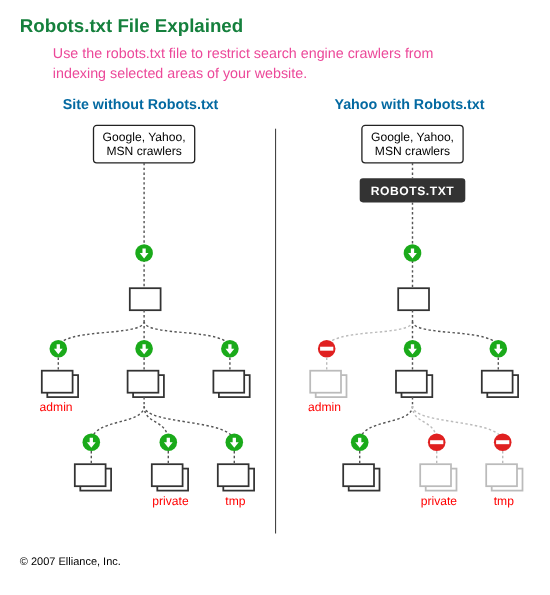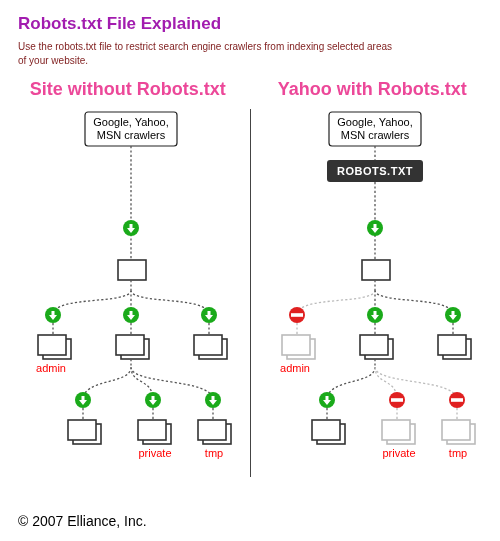--- a/index.html
+++ b/index.html
@@ -11,49 +11,50 @@
     background: #fff;
     overflow: hidden;
     position: relative;
   }
   .header {
     padding: 14px 16px 2px 18px;
   }
   .title {
     font-size: 17px;
     font-weight: bold;
-    color: #a21caf;
+    color: #15803d;
     margin: 0 0 6px 0;
   }
   .subtitle {
-    font-size: 10px;
-    color: #7f1d1d;
+    font-size: 13px;
+    color: #ec4899;
     line-height: 1.35;
     max-width: 380px;
+    margin-left: 30px;
   }
   .columns {
     display: flex;
     padding: 8px 10px 0 10px;
     height: 410px;
   }
   .col {
     flex: 1;
     position: relative;
   }
   .divider {
     width: 1px;
     background: #444;
     margin: 32px 4px 10px 4px;
   }
   .col-title {
     text-align: center;
-    font-size: 18px;
+    font-size: 13px;
     font-weight: bold;
     margin: 2px 0 10px 0;
-    color: #ec4899;
+    color: #0369a1;
   }
   .svgwrap {
     display:block;
     margin: 0 auto;
   }
   .crawler-box {
     fill: #fff;
     stroke: #222;
     stroke-width: 1.2;
     rx: 3; ry: 3;
@@ -101,22 +102,22 @@
     stroke-dasharray: 2.2 2.2;
     fill: none;
   }
   .go-circ { fill: #1aaa1a; }
   .stop-circ { fill: #e02020; }
   .arrow-white { fill: #fff; }
   .stop-bar { fill: #fff; }
   .footer {
     position: absolute;
     left: 18px;
-    bottom: 12px;
-    font-size: 14px;
+    bottom: 24px;
+    font-size: 10px;
     color: #000;
   }
 </style>
 </head>
 <body>
 
 <div class="header">
   <div class="title">Robots.txt File Explained</div>
   <div class="subtitle">Use the robots.txt file to restrict search engine crawlers from indexing selected areas of your website.</div>
 </div>

